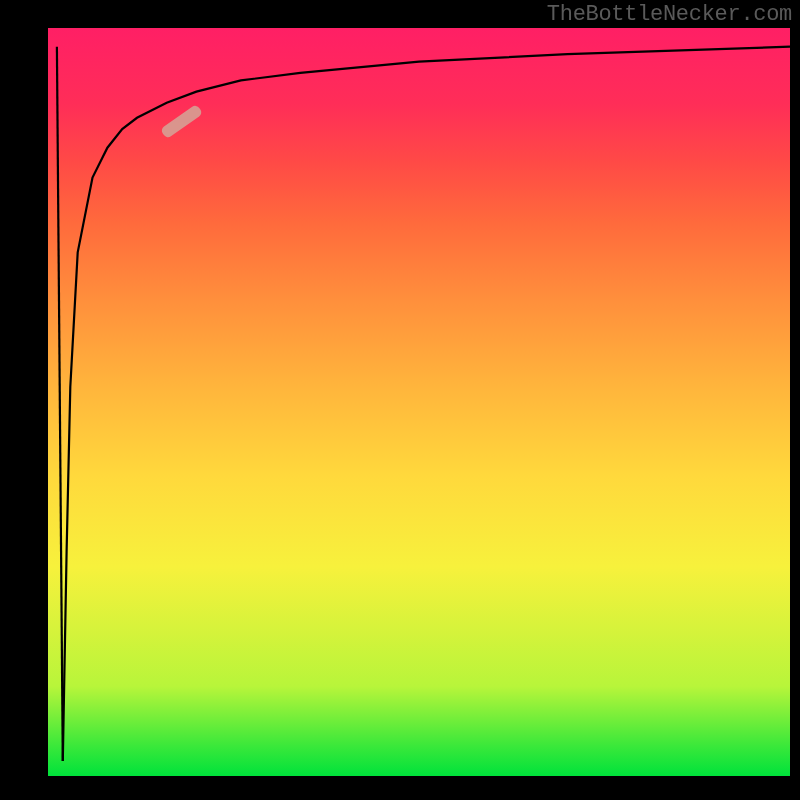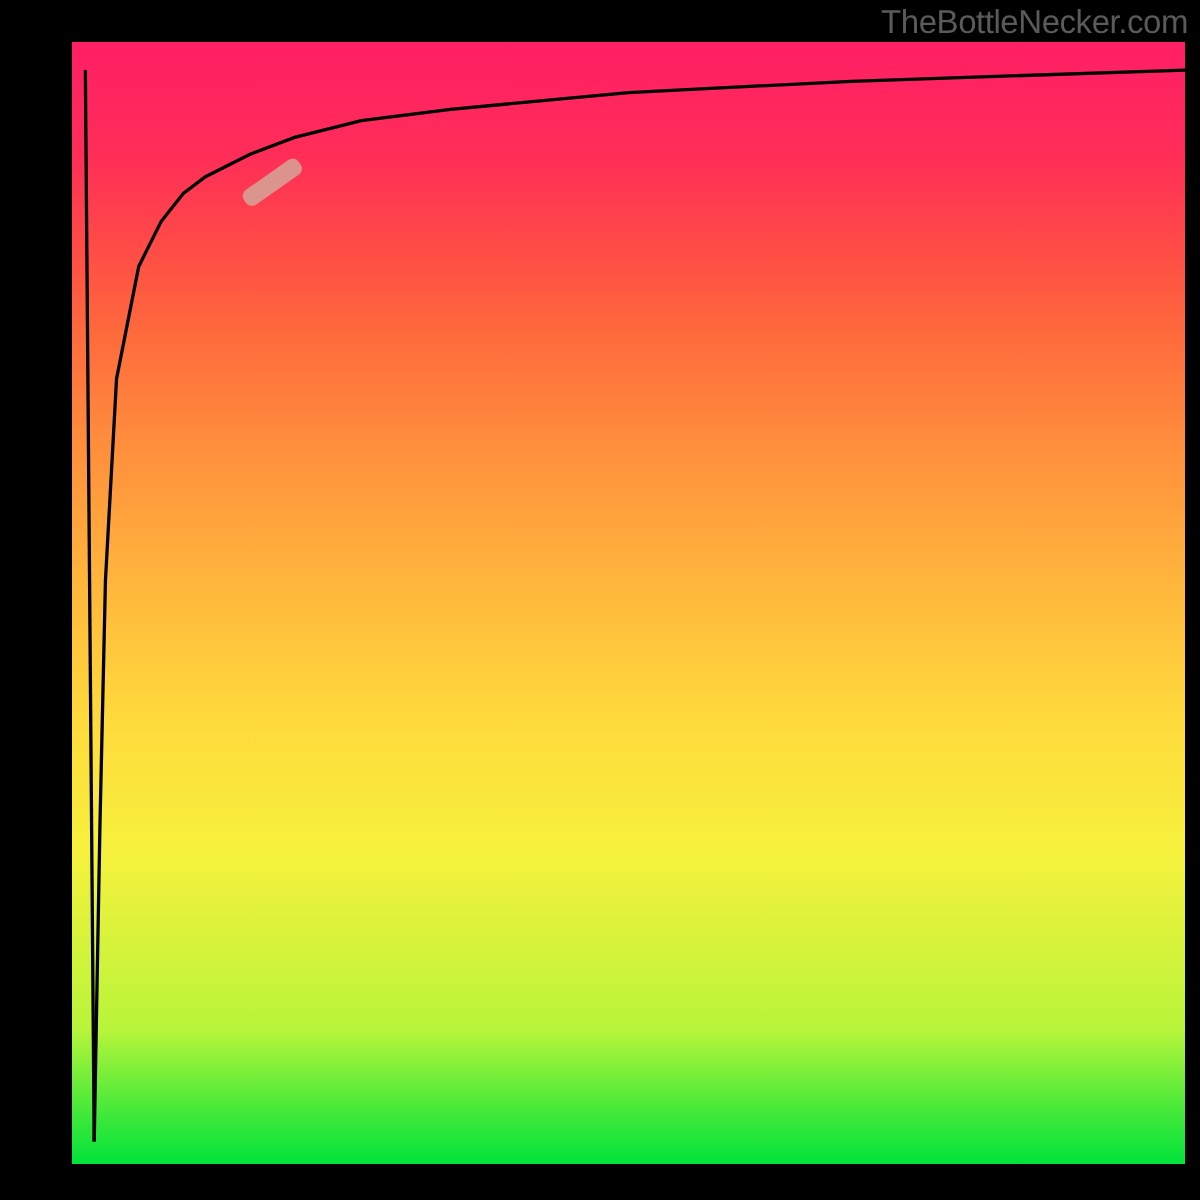--- a/index.html
+++ b/index.html
@@ -9,20 +9,21 @@
     width: 800px;
     height: 800px;
     overflow: hidden;
     font-family: Arial, Helvetica, sans-serif;
   }
   .wrap {
     position: relative;
     width: 800px;
     height: 800px;
     background: #000;
+    font-family: Liberation Mono, monospace;
   }
   .plot-area {
     position: absolute;
     left: 48px;
     top: 28px;
     width: 742px;
     height: 748px;
     
     background: linear-gradient(
       to top,

